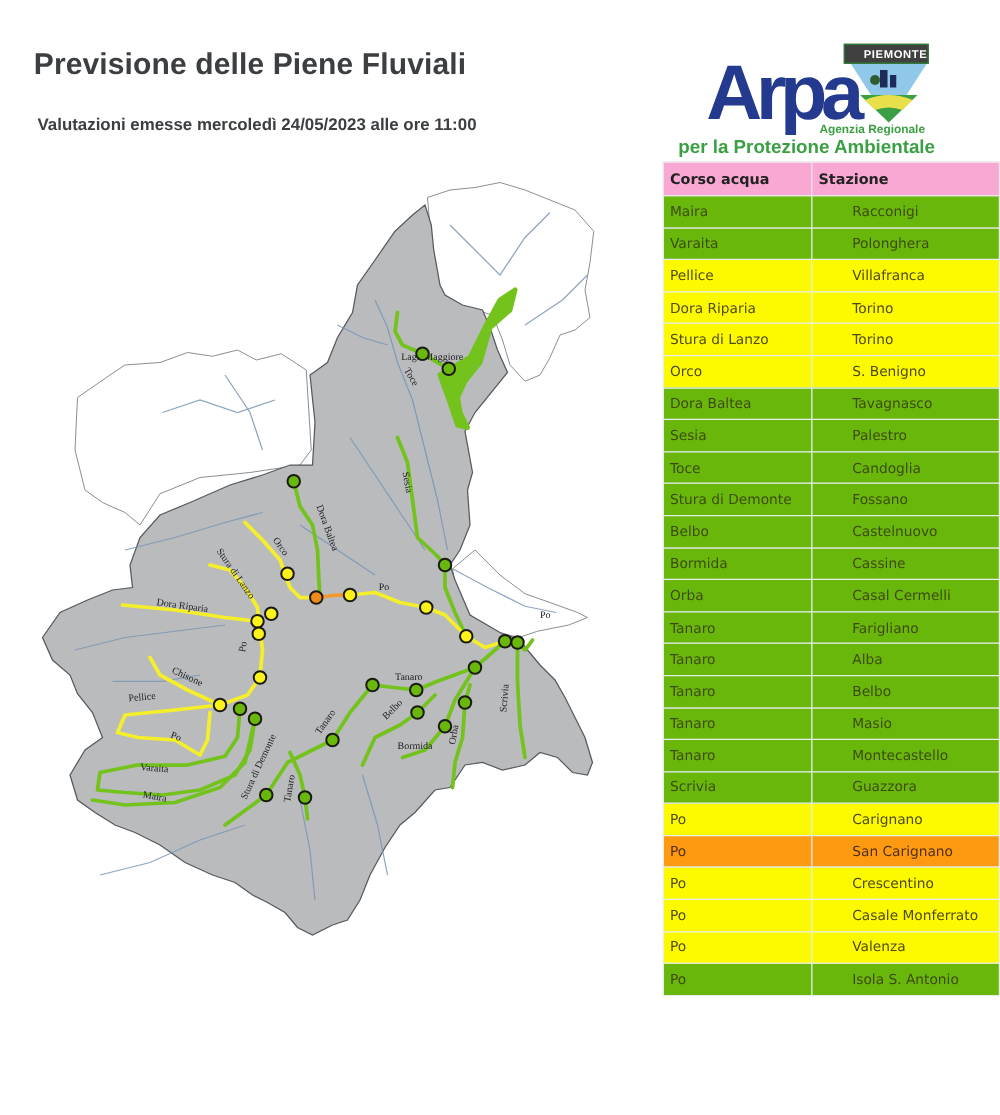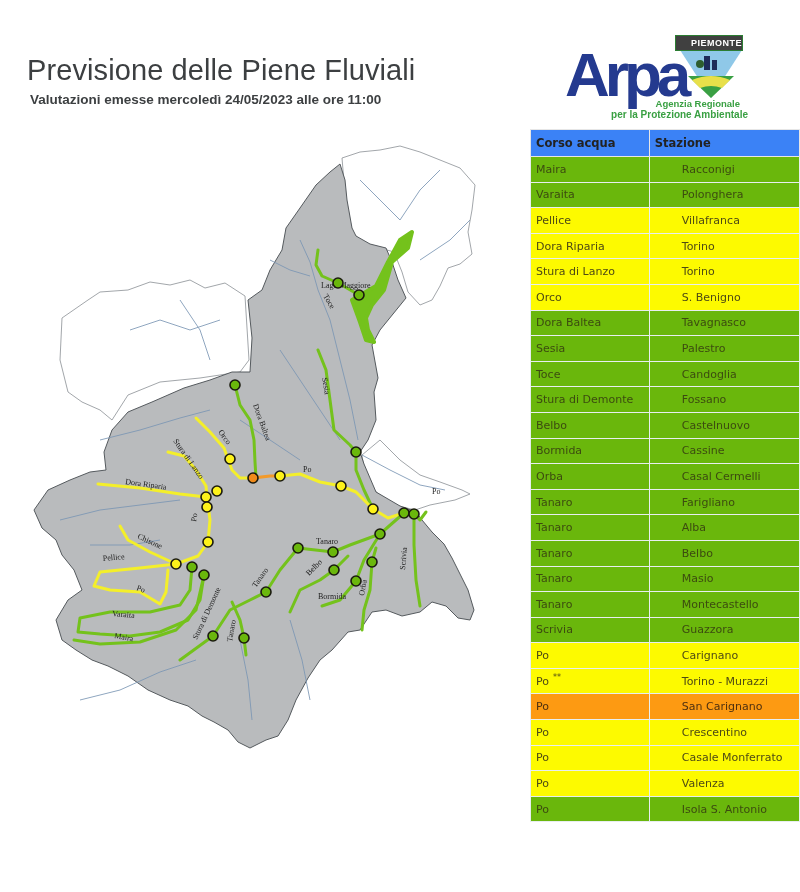--- a/index.html
+++ b/index.html
@@ -1,31 +1,31 @@
 <!DOCTYPE html>
 <html><head>
   <meta charset="utf-8">
   <style>
     html, body { margin: 0; padding: 0; background: #ffffff; }
     body { width: 800px; height: 892px; position: relative; overflow: hidden; font-family: "Liberation Sans", "DejaVu Sans", sans-serif; }
 
-    .page-title { position: absolute; left: 27px; top: 54px; font-size: 29px; font-weight: normal; color: #3c3f41; letter-spacing: 0.1px; margin: 0; }
+    .page-title { position: absolute; left: 27px; top: 38px; font-size: 24px; font-weight: bold; color: #3c3f41; letter-spacing: 0.1px; margin: 0; }
     .subtitle { position: absolute; left: 30px; top: 92px; font-size: 13.5px; font-weight: bold; color: #3c3f41; text-align: center; }
 
     .logo { position: absolute; left: 562px; top: 34px; width: 192px; height: 92px; text-decoration: underline; }
     .logo-badge { position: absolute; left: 113px; top: 1px; width: 66px; height: 14px; background: #404040; color: #fff; font-size: 9px; font-weight: bold; text-align: right; line-height: 14px; border: 1px solid #2b7d32; letter-spacing: 0.5px; }
     .logo-text { position: absolute; left: 3px; top: 10px; font-size: 62px; font-weight: bold; color: #243a8f; letter-spacing: -5px; line-height: 62px; font-family: "Liberation Sans", sans-serif; }
     .logo-tri { position: absolute; left: 116px; top: 16px; }
     .logo-line1 { position: absolute; right: 14px; top: 64px; font-size: 9.5px; font-weight: bold; color: #3aa043; white-space: nowrap; }
-    .logo-line2 { position: absolute; right: 6px; top: 75px; font-size: 10px; font-weight: bold; color: #3aa043; white-space: nowrap; }
+    .logo-line2 { position: absolute; right: 6px; top: 75px; font-size: 15px; font-weight: bold; color: #3aa043; white-space: nowrap; }
 
     .map { position: absolute; left: 0; top: 125px; width: 520px; height: 640px; }
 
     table.stations { position: absolute; left: 530px; top: 129px; border-collapse: collapse; font-family: "DejaVu Sans", sans-serif; font-size: 11px; }
-    table.stations th { background: #3b82f6; color: #222; font-weight: bold; text-align: left; height: 26px; padding: 0 0 0 5px; border: 1px solid #e6e6e6; font-size: 11.5px; }
+    table.stations th { background: #f9a8d4; color: #222; font-weight: bold; text-align: left; height: 26px; padding: 0 0 0 5px; border: 1px solid #e6e6e6; font-size: 11.5px; }
     table.stations td { height: 24.6px; padding: 0 0 0 5px; border: 1px solid #e8eef0; color: #3c4b10; }
     table.stations td.col-river { width: 114px; }
     table.stations td.col-station { width: 118px; padding-left: 32px; }
     tr.level-green td { background: #6ab70c; }
     tr.level-yellow td { background: #fdfa00; color: #4e4a14; }
     tr.level-orange td { background: #fd9a12; color: #4e3010; }
     .note { font-size: 8px; vertical-align: top; position: relative; top: -2px; margin-left: 4px; }
   </style>
 </head>
 <body>
@@ -234,24 +234,20 @@
         <td class="col-station">Montecastello</td>
       </tr>
       <tr class="level-green">
         <td class="col-river"><span>Scrivia</span></td>
         <td class="col-station">Guazzora</td>
       </tr>
       <tr class="level-yellow">
         <td class="col-river"><span>Po</span></td>
         <td class="col-station">Carignano</td>
       </tr>
-      <tr class="level-yellow">
-        <td class="col-river"><span>Po</span><span class="note">**</span></td>
-        <td class="col-station">Torino - Murazzi</td>
-      </tr>
       <tr class="level-orange">
         <td class="col-river"><span>Po</span></td>
         <td class="col-station">San Carignano</td>
       </tr>
       <tr class="level-yellow">
         <td class="col-river"><span>Po</span></td>
         <td class="col-station">Crescentino</td>
       </tr>
       <tr class="level-yellow">
         <td class="col-river"><span>Po</span></td>

